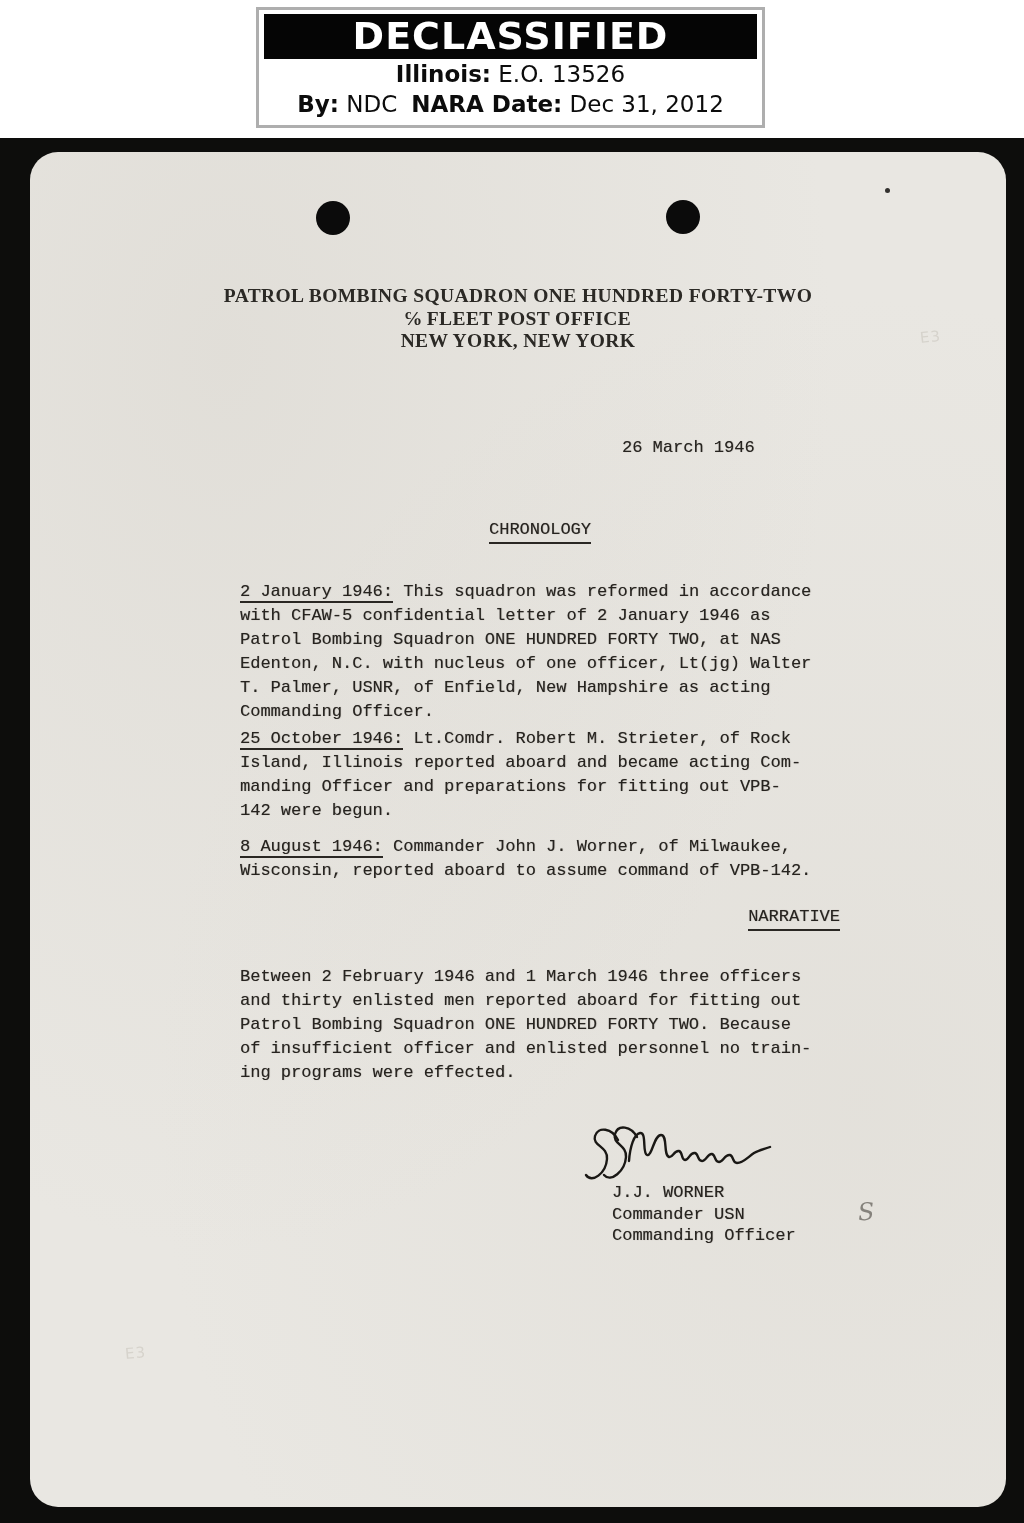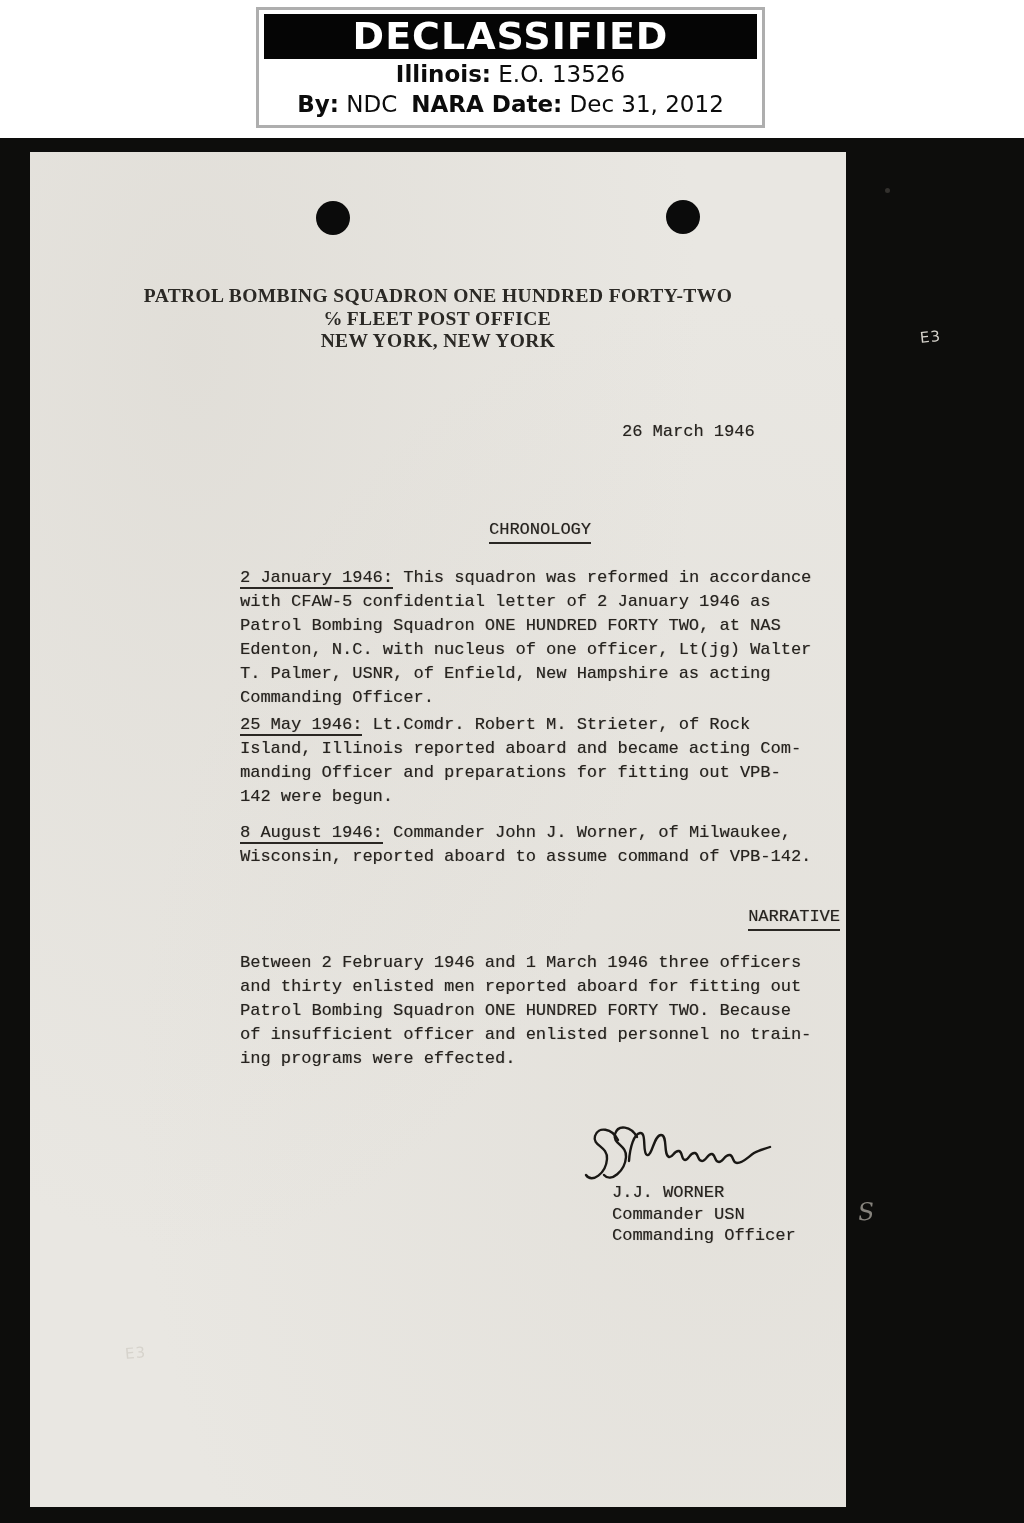--- a/index.html
+++ b/index.html
@@ -14,47 +14,47 @@
   .banner-bar { background:#050505; color:#ffffff; text-align:center;
                 font-family:"DejaVu Sans", sans-serif; font-weight:bold;
                 font-size:38px; line-height:45px; letter-spacing:1px; height:45px; }
   .banner-line { text-align:center; color:#0c0c0c;
                  font-family:"DejaVu Sans", sans-serif; font-size:23px; line-height:30px; }
   .banner-line .b { font-weight:bold; }
   .banner-line .gap { display:inline-block; width:14px; }
 
   
   .scan { position:absolute; left:0; top:138px; width:1024px; height:1385px; background:#0d0d0c; }
-  .page { position:absolute; left:30px; top:14px; width:816px; height:1355px;
+  .page { position:absolute; left:30px; top:14px; width:976px; height:1355px;
           background:
             radial-gradient(ellipse at 20% 15%, rgba(210,206,198,0.35), rgba(0,0,0,0) 55%),
             radial-gradient(ellipse at 85% 70%, rgba(214,210,202,0.30), rgba(0,0,0,0) 60%),
-            #e9e7e2; }
+            #e9e7e2; border-radius: 28px; }
 
   .hole { position:absolute; width:34px; height:34px; border-radius:50%; background:#0b0b0b; }
   .hole-left  { left:286px; top:49px; }
   .hole-right { left:636px; top:48px; }
   .speck { position:absolute; left:855px; top:36px; width:5px; height:5px; border-radius:50%; background:#33312e; }
 
   
   .letterhead { position:absolute; left:0; top:133px; width:100%; text-align:center;
                 font-family:"Liberation Serif", serif; font-weight:700;
                 font-size:19.5px; line-height:22.5px; letter-spacing:0.4px; color:#2b2925; }
 
   
   .tw { font-family:"Liberation Mono", monospace; font-size:17px; line-height:24px;
         color:#26231f; text-shadow:0.4px 0.4px 0.7px rgba(43,38,32,0.45); }
-  .date-line { position:absolute; left:592px; top:268px; }
+  .date-line { position:absolute; left:592px; top:284px; }
   .doc-title { position:absolute; left:210px; top:323px; white-space:nowrap; }
   .u { border-bottom:2px solid #2a2723; padding-bottom:0px; }
   .heading-wrap { position:absolute; left:210px; width:600px; text-align:center; }
   .heading-wrap .u { display:inline-block; }
   .chron-head { top:366px; }
   .narr-head  { top:753px;text-align:right; }
-  .para { position:absolute; left:210px; width:620px; white-space:pre-line; }
+  .para { position:absolute; left:210px; width:620px; white-space:pre-line;margin-top:14px; }
   .para1 { top:414px; }
   .para2 { top:561px; }
   .para3 { top:669px; }
   .narr-para { top:799px; }
 
   
   .sig-svg { position:absolute; left:552px; top:972px; }
   .typed-sig { position:absolute; left:582px; top:1030px; line-height:21.5px; }
 
   
@@ -95,21 +95,21 @@
 
     <div class="tw heading-wrap chron-head"><span class="u">CHRONOLOGY</span></div>
 
     <div class="tw para para1"><span class="u">2 January 1946:</span><span> This squadron was reformed in accordance
 with CFAW-5 confidential letter of 2 January 1946 as
 Patrol Bombing Squadron ONE HUNDRED FORTY TWO, at NAS
 Edenton, N.C. with nucleus of one officer, Lt(jg) Walter
 T. Palmer, USNR, of Enfield, New Hampshire as acting
 Commanding Officer.</span></div>
 
-    <div class="tw para para2"><span class="u">25 May 1946:</span><span> Lt.Comdr. Robert M. Strieter, of Rock
+    <div class="tw para para2"><span class="u">25 October 1946:</span><span> Lt.Comdr. Robert M. Strieter, of Rock
 Island, Illinois reported aboard and became acting Com-
 manding Officer and preparations for fitting out VPB-
 142 were begun.</span></div>
 
     <div class="tw para para3"><span class="u">8 August 1946:</span><span> Commander John J. Worner, of Milwaukee,
 Wisconsin, reported aboard to assume command of VPB-142.</span></div>
 
     <div class="tw heading-wrap narr-head"><span class="u">NARRATIVE</span></div>
 
     <div class="tw para narr-para">Between 2 February 1946 and 1 March 1946 three officers

